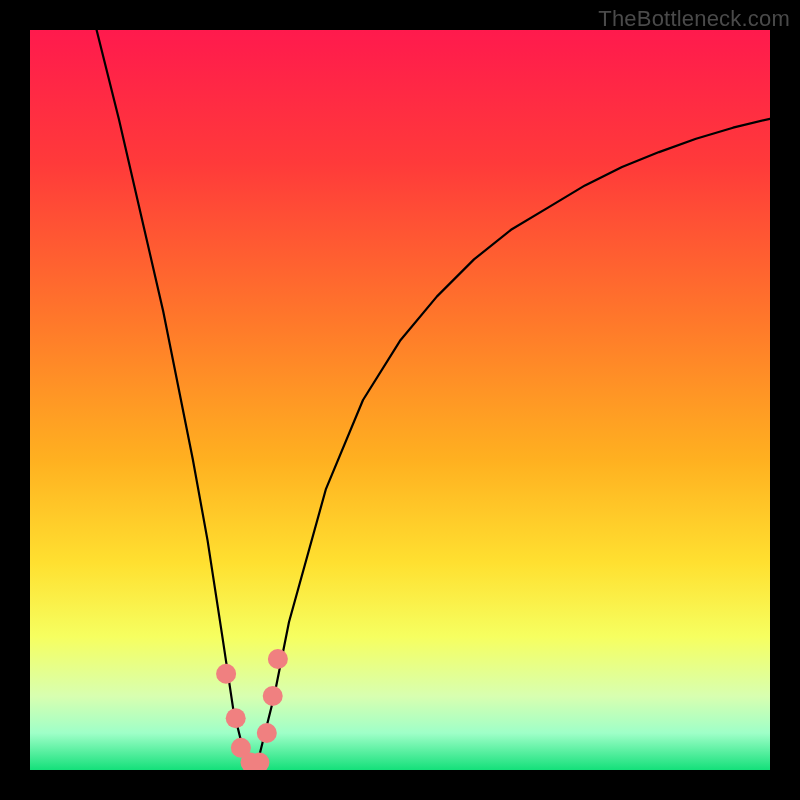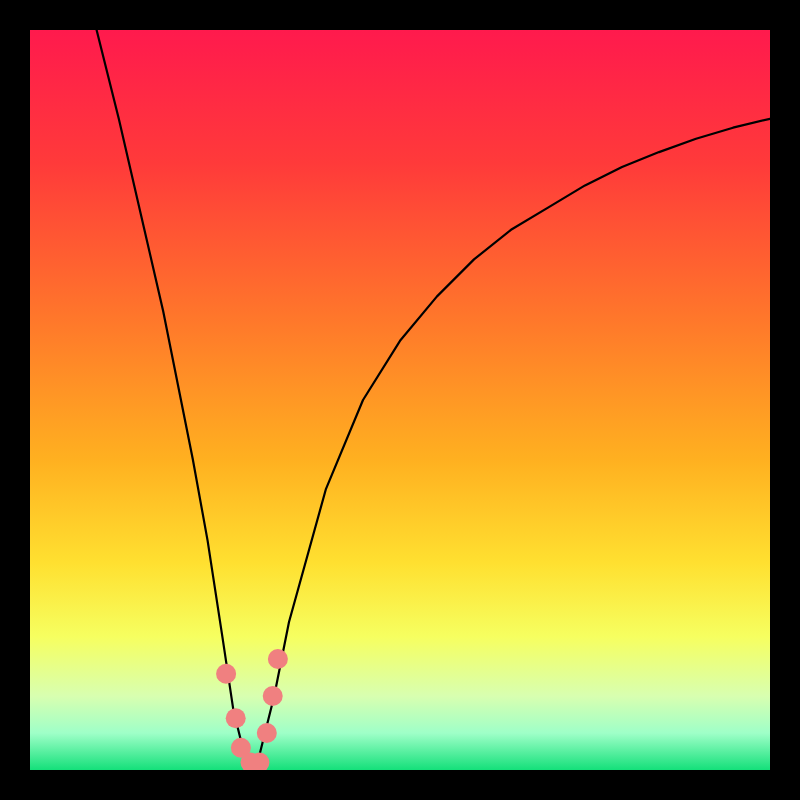--- a/index.html
+++ b/index.html
@@ -55,13 +55,14 @@
           <circle cx="205.72" cy="688.20" r="10" fill="#f08080"></circle>
           <circle cx="210.90" cy="717.80" r="10" fill="#f08080"></circle>
           <circle cx="220.52" cy="732.60" r="10" fill="#f08080"></circle>
           <circle cx="229.40" cy="732.60" r="10" fill="#f08080"></circle>
           <circle cx="236.80" cy="703.00" r="10" fill="#f08080"></circle>
           <circle cx="242.72" cy="666.00" r="10" fill="#f08080"></circle>
           <circle cx="247.90" cy="629.00" r="10" fill="#f08080"></circle>
         </g>
       </svg>
   </div>
+  <div class="watermark">TheBottleneck.com</div>
 </div>
 
 </body></html>

